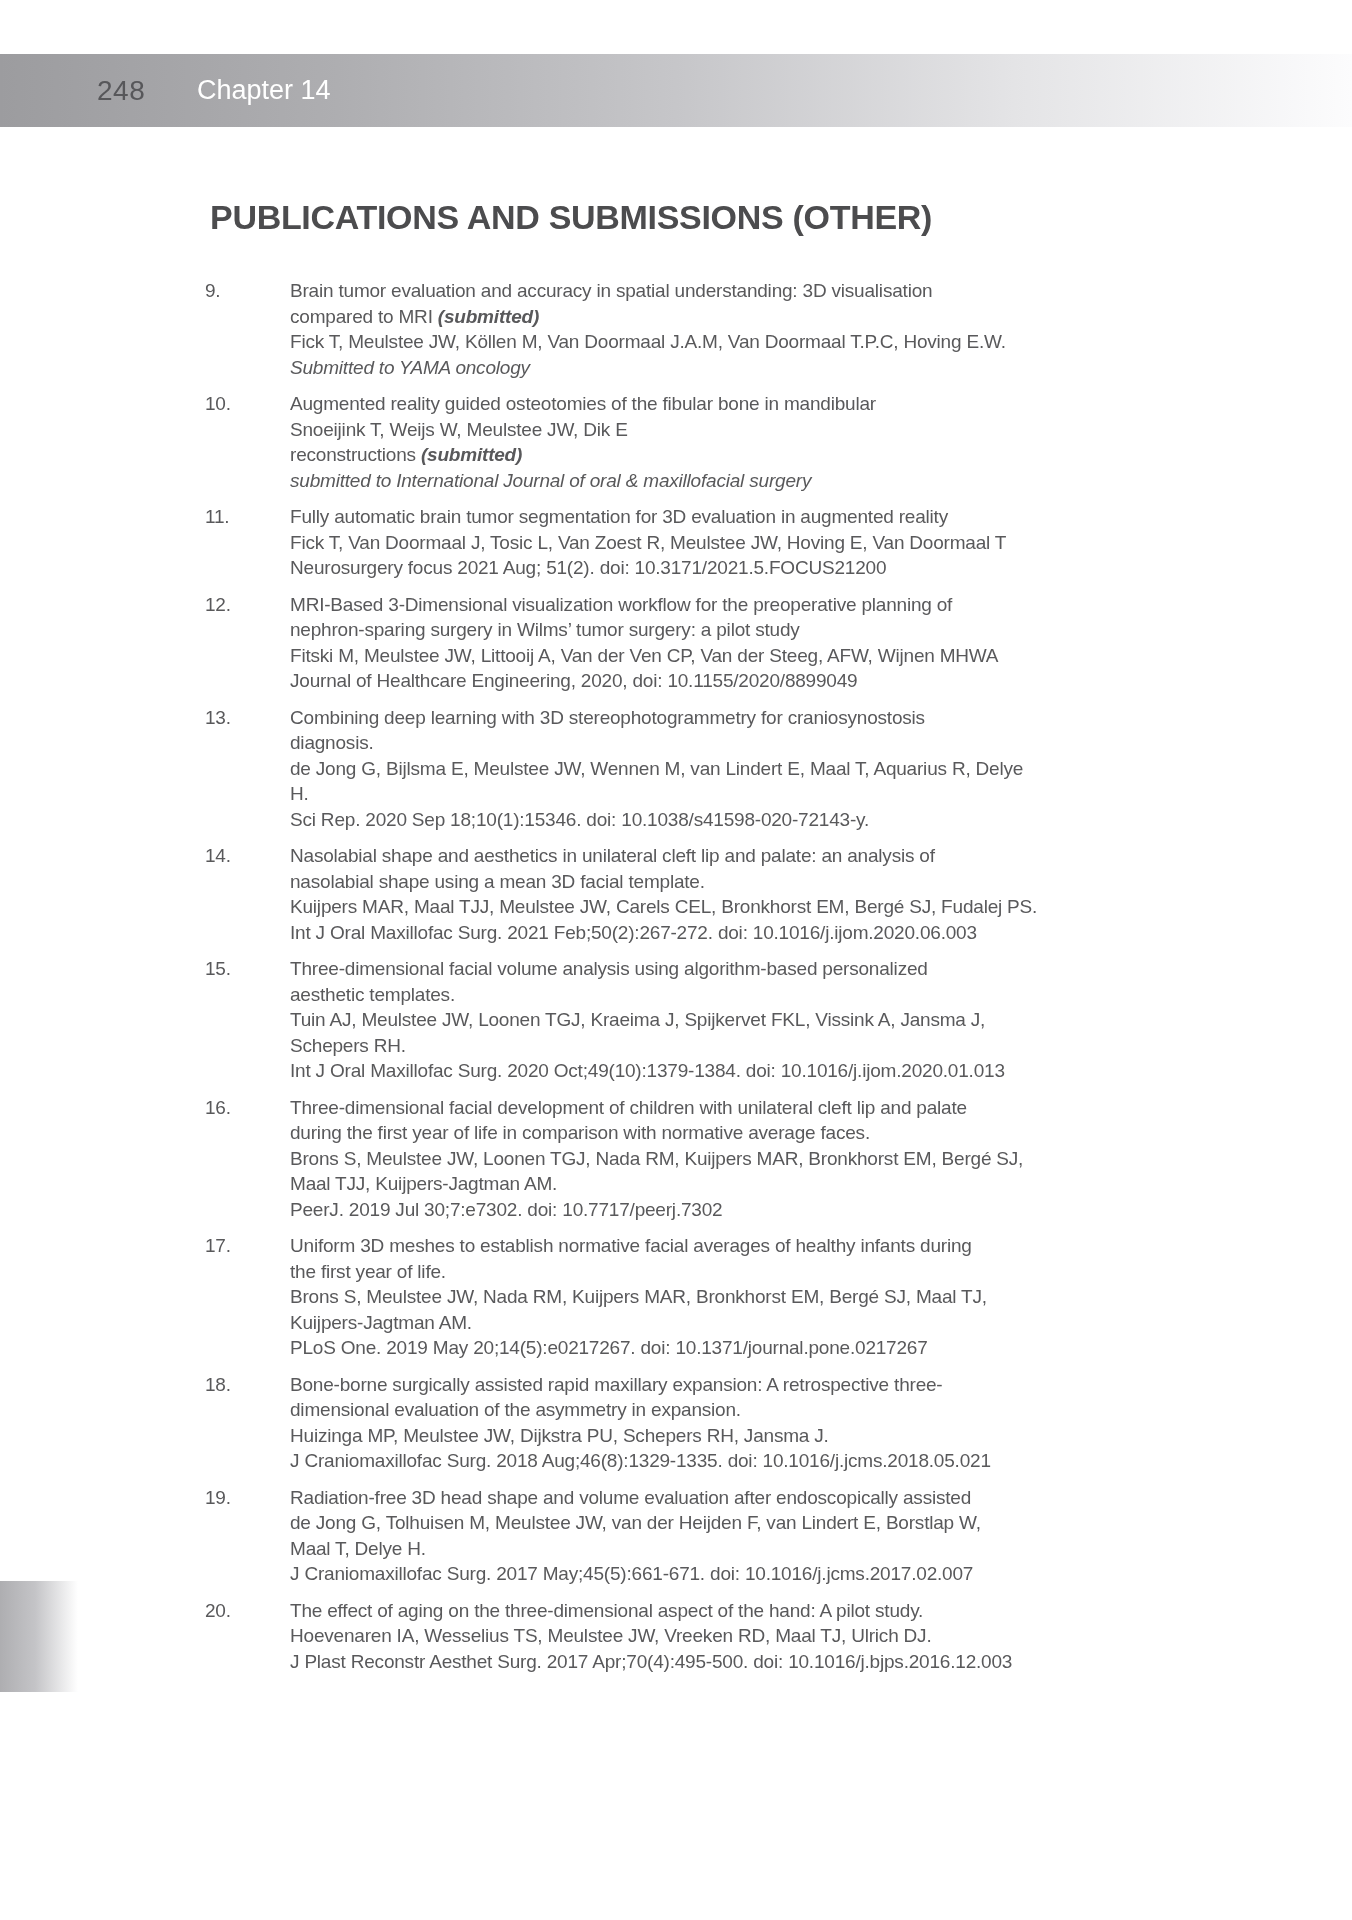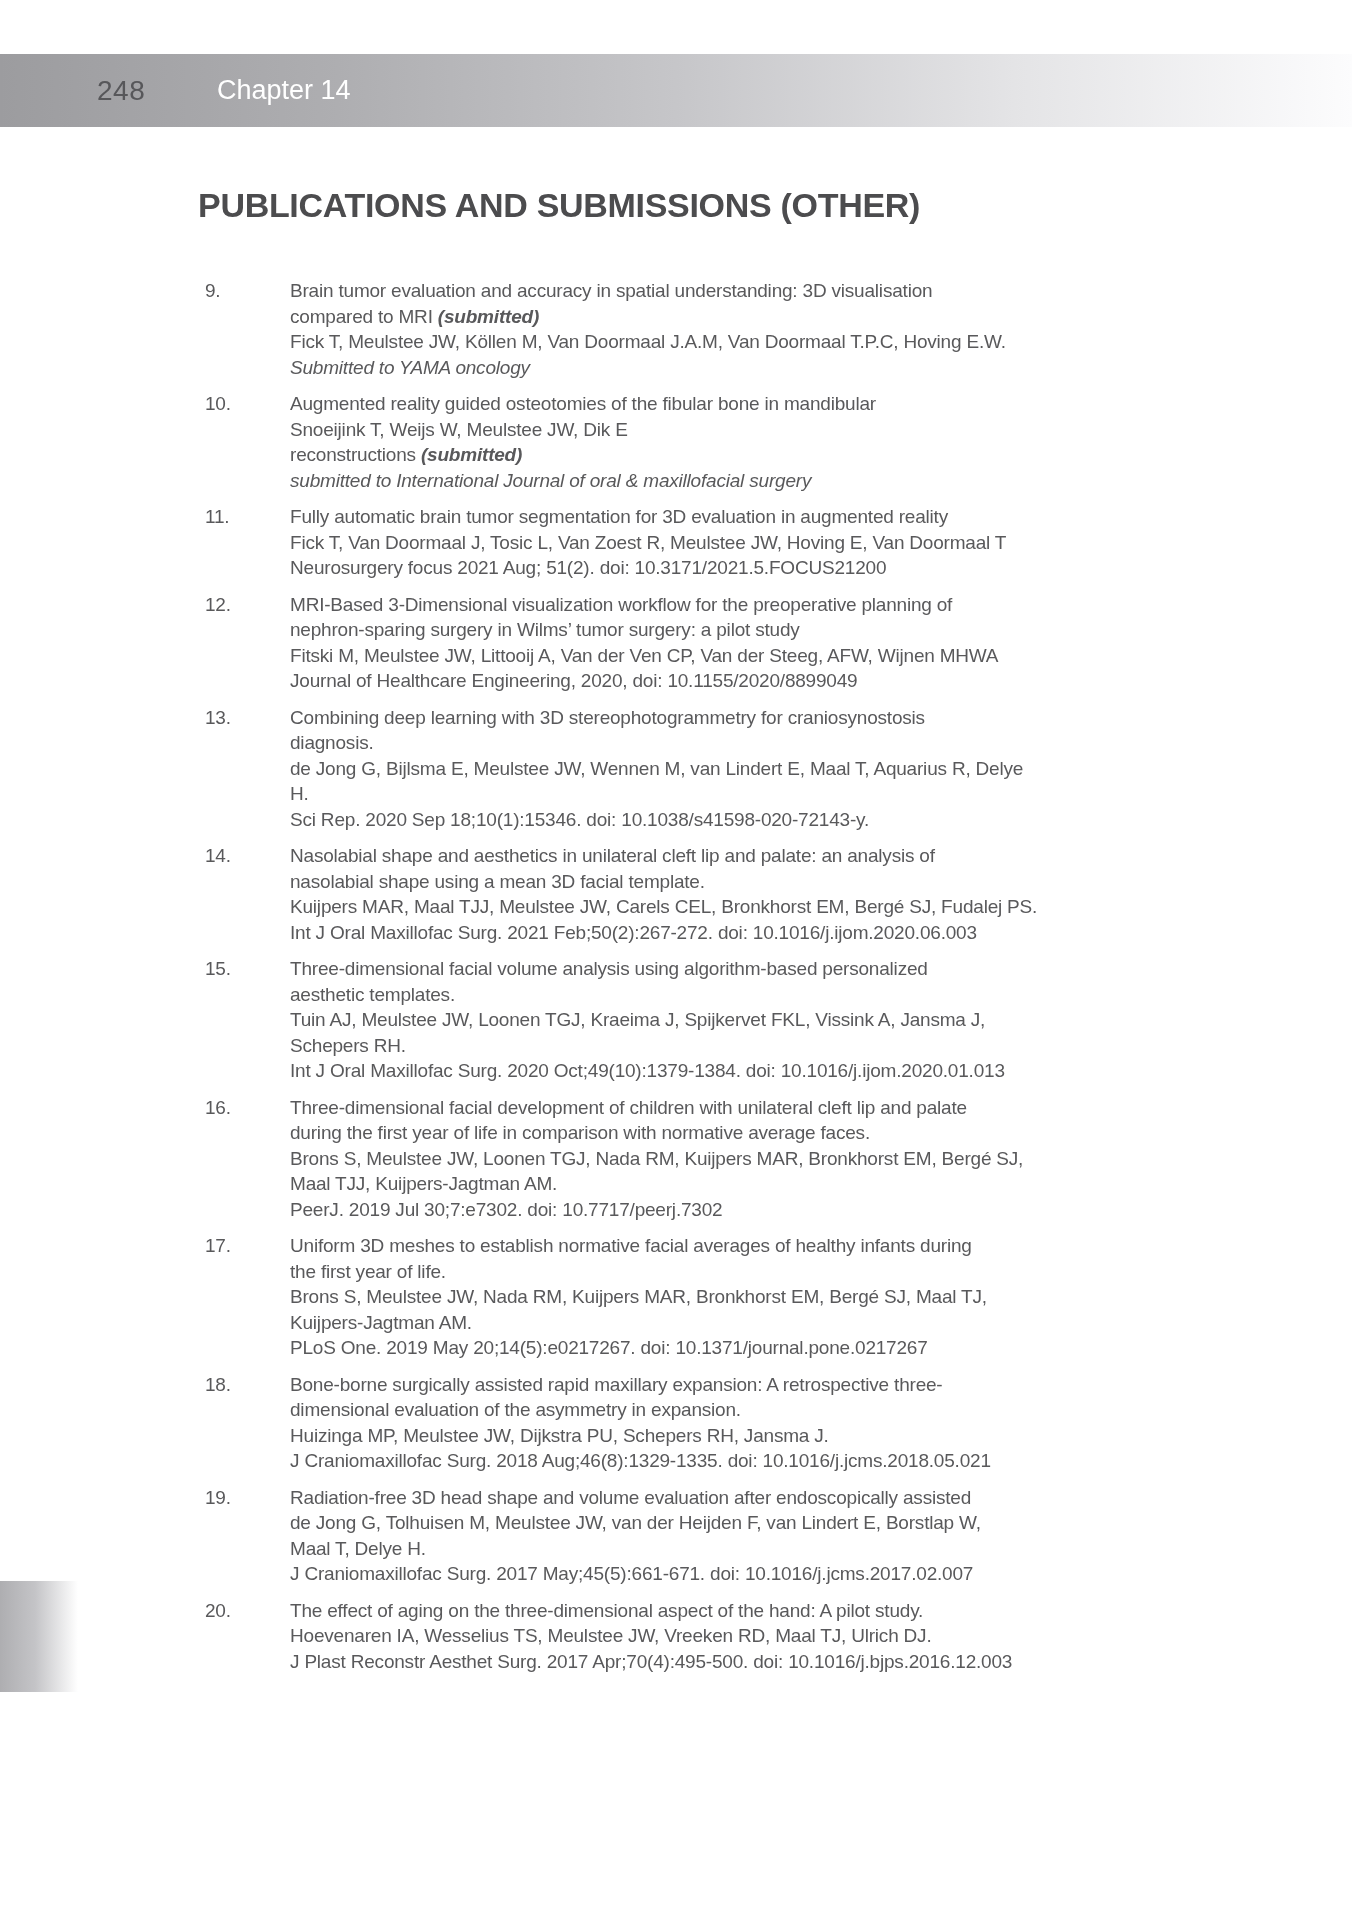--- a/index.html
+++ b/index.html
@@ -10,21 +10,21 @@
   .header-bar{
     position:absolute;left:0;top:54px;width:1352px;height:73px;
     background:linear-gradient(90deg,#9c9c9f 0%,#aeaeb1 25%,#c6c6c9 50%,#e4e4e6 75%,#fcfcfd 100%);
   }
   .page-num{
     position:absolute;left:73px;top:0;height:100%;display:flex;align-items:center;
     font-size:28px;font-weight:normal;color:#57575a;letter-spacing:0.5px;margin-left:24px;
   }
   .chapter{
     position:absolute;left:197px;top:0;height:100%;display:flex;align-items:center;
-    font-size:27px;color:#ffffff;margin-left:20px;
+    font-size:27px;color:#ffffff;
   }
   .doc-title{
     position:absolute;left:198px;top:186px;
     font-size:34px;font-weight:bold;color:#4c4c4e;letter-spacing:-0.3px;
     white-space:nowrap;
   }
   .refs{
     position:absolute;left:205px;top:278px;width:1000px;
     color:#59595b;font-size:19px;line-height:25.5px;letter-spacing:-0.2px;
   }
@@ -43,21 +43,21 @@
 </head>
 <body>
 
 <div class="page">
 
   <div class="header-bar">
     <div class="page-num">248</div>
     <div class="chapter">Chapter 14</div>
   </div>
 
-  <h1 class="doc-title" style="margin:0;">PUBLICATIONS AND SUBMISSIONS (OTHER)</h1>
+  <h1 class="doc-title" style="margin:12px;">PUBLICATIONS AND SUBMISSIONS (OTHER)</h1>
 
   <div class="refs">
       <div class="ref">
         <div class="ref-num">9.</div>
         <div class="ref-body">
           <div class="ref-line"><span class="s-n">Brain tumor evaluation and accuracy in spatial understanding: 3D visualisation</span></div>
           <div class="ref-line"><span class="s-n">compared to MRI </span><span class="s-bi">(submitted)</span></div>
           <div class="ref-line"><span class="s-n">Fick T, Meulstee JW, Köllen M, Van Doormaal J.A.M, Van Doormaal T.P.C, Hoving E.W.</span></div>
           <div class="ref-line"><span class="s-i">Submitted to YAMA oncology</span></div>
         </div>

